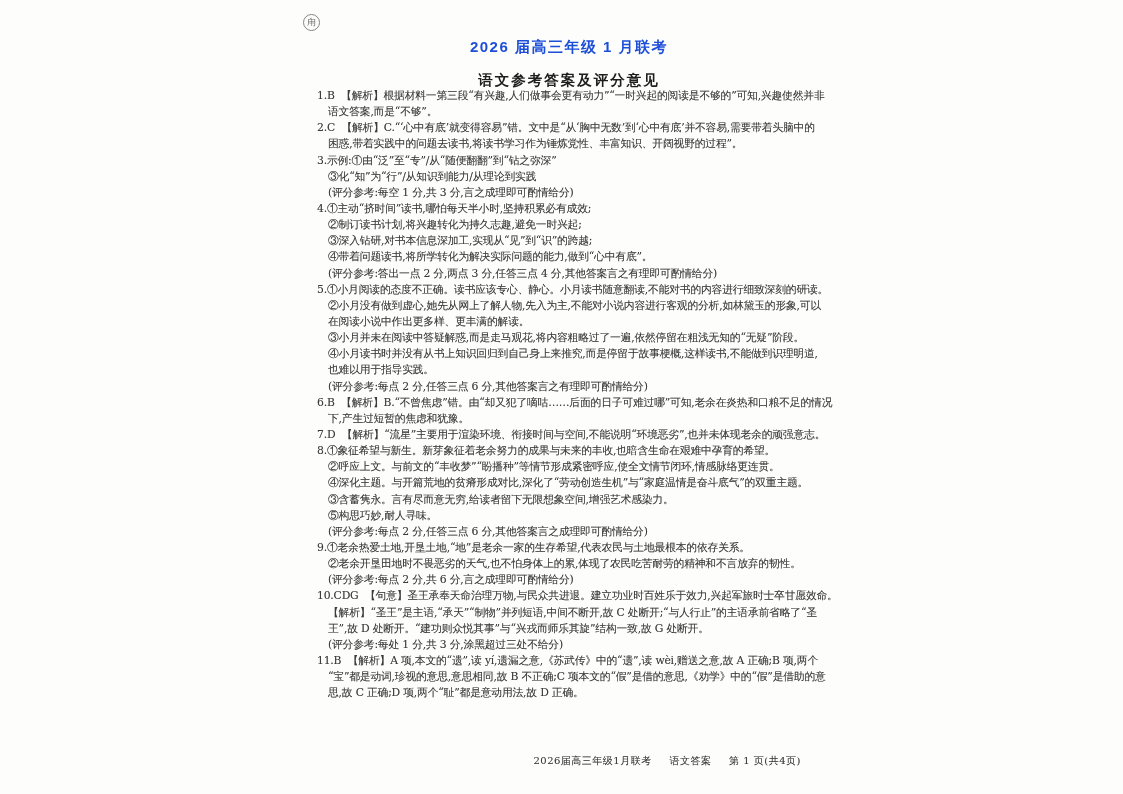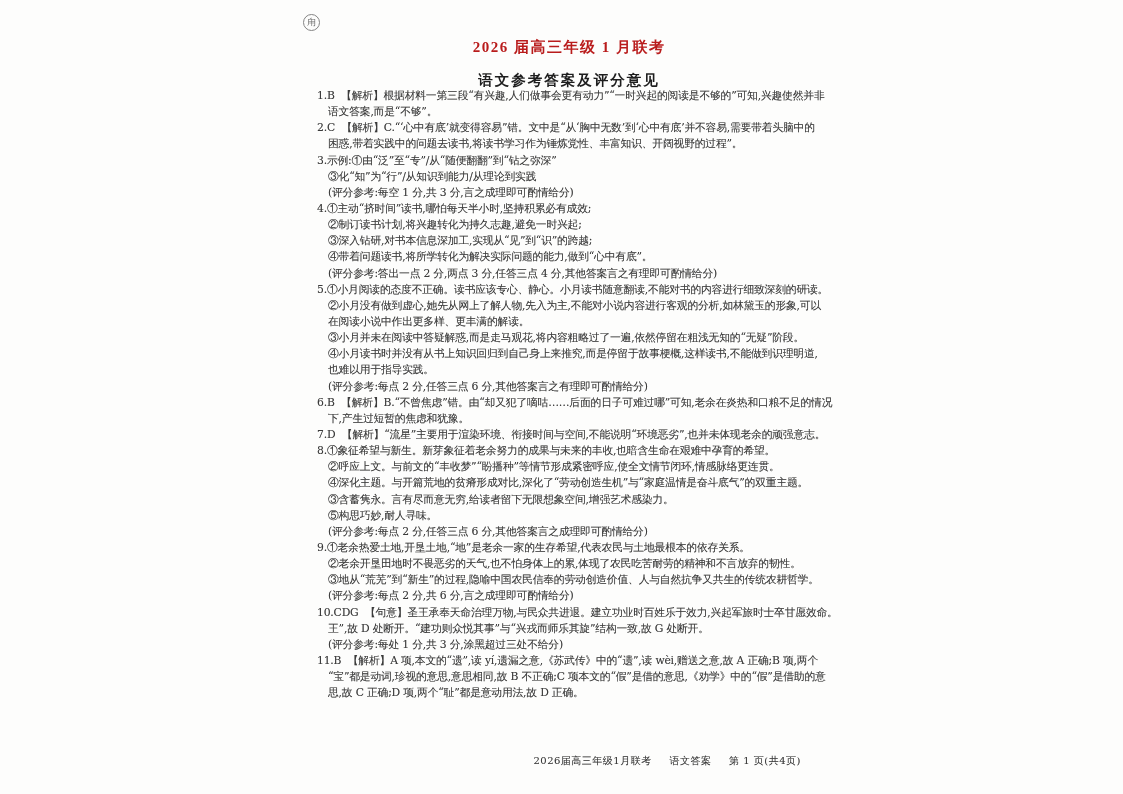--- a/index.html
+++ b/index.html
@@ -9,22 +9,22 @@
     overflow:hidden;
   }
   .stamp{
     position:absolute;left:303px;top:14px;width:15px;height:15px;
     border:1px solid #6e6e6e;border-radius:50%;
     font-size:9px;line-height:15px;text-align:center;color:#555;
     filter:blur(.3px);opacity:.85;
   }
   .titles{position:absolute;left:330px;top:38px;width:478px;text-align:center;}
   .title{
-    font-size:15px;font-weight:700;color:#b91c1c;letter-spacing:1.5px;
-    font-family:Liberation Serif, serif;
+    font-size:15px;font-weight:700;color:#1d4ed8;letter-spacing:1.5px;
+    font-family:Liberation Sans, sans-serif;
   }
   .subtitle{
     margin-top:14px;font-size:14.5px;font-weight:700;color:#1e1e1e;letter-spacing:2px;
     font-family:Liberation Serif, serif;
   }
   .body-col{
     position:absolute;left:317px;top:88px;width:486px;
     font-size:10.8px;color:#3b3b3b;letter-spacing:-0.2px;
     text-shadow:0 0 .5px rgba(90,90,90,.45);
   }
@@ -73,23 +73,23 @@
       <div class="line ind1">下,产生过短暂的焦虑和犹豫。</div>
       <div class="line ind0">7.D  【解析】“流星”主要用于渲染环境、衔接时间与空间,不能说明“环境恶劣”,也并未体现老余的顽强意志。</div>
       <div class="line ind0">8.①象征希望与新生。新芽象征着老余努力的成果与未来的丰收,也暗含生命在艰难中孕育的希望。</div>
       <div class="line ind1">②呼应上文。与前文的“丰收梦”“盼播种”等情节形成紧密呼应,使全文情节闭环,情感脉络更连贯。</div>
       <div class="line ind1">④深化主题。与开篇荒地的贫瘠形成对比,深化了“劳动创造生机”与“家庭温情是奋斗底气”的双重主题。</div>
       <div class="line ind1">③含蓄隽永。言有尽而意无穷,给读者留下无限想象空间,增强艺术感染力。</div>
       <div class="line ind1">⑤构思巧妙,耐人寻味。</div>
       <div class="line ind1">(评分参考:每点 2 分,任答三点 6 分,其他答案言之成理即可酌情给分)</div>
       <div class="line ind0">9.①老余热爱土地,开垦土地,“地”是老余一家的生存希望,代表农民与土地最根本的依存关系。</div>
       <div class="line ind1">②老余开垦田地时不畏恶劣的天气,也不怕身体上的累,体现了农民吃苦耐劳的精神和不言放弃的韧性。</div>
-      <div class="line ind1">③地从“荒芜”到“新生”的过程,隐喻中国农民信奉的劳动创造价值、人与自然抗争又共生的传统农耕哲学。</div>
       <div class="line ind1">(评分参考:每点 2 分,共 6 分,言之成理即可酌情给分)</div>
       <div class="line ind0">10.CDG  【句意】圣王承奉天命治理万物,与民众共进退。建立功业时百姓乐于效力,兴起军旅时士卒甘愿效命。</div>
+      <div class="line ind1">【解析】“圣王”是主语,“承天”“制物”并列短语,中间不断开,故 C 处断开;“与人行止”的主语承前省略了“圣</div>
       <div class="line ind1">王”,故 D 处断开。“建功则众悦其事”与“兴戎而师乐其旋”结构一致,故 G 处断开。</div>
       <div class="line ind1">(评分参考:每处 1 分,共 3 分,涂黑超过三处不给分)</div>
       <div class="line ind0">11.B  【解析】A 项,本文的“遗”,读 yí,遗漏之意,《苏武传》中的“遗”,读 wèi,赠送之意,故 A 正确;B 项,两个</div>
       <div class="line ind1">“宝”都是动词,珍视的意思,意思相同,故 B 不正确;C 项本文的“假”是借的意思,《劝学》中的“假”是借助的意</div>
       <div class="line ind1">思,故 C 正确;D 项,两个“耻”都是意动用法,故 D 正确。</div>
     </div>
 
   <div class="footer">
     <span>2026届高三年级1月联考</span>
     <span>语文答案</span>

